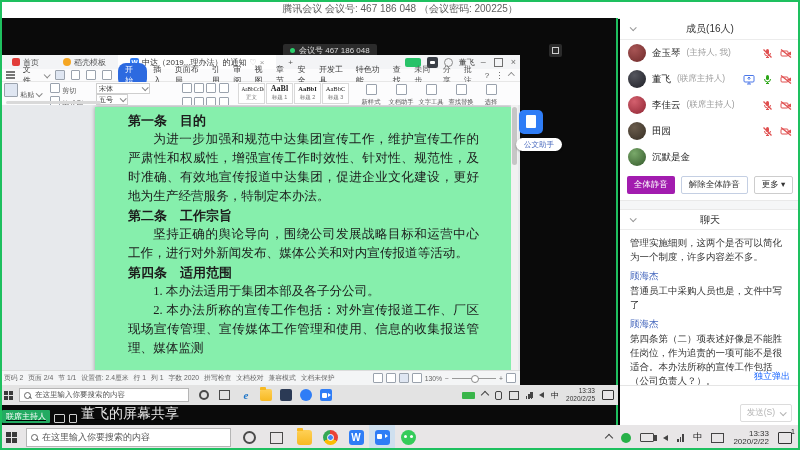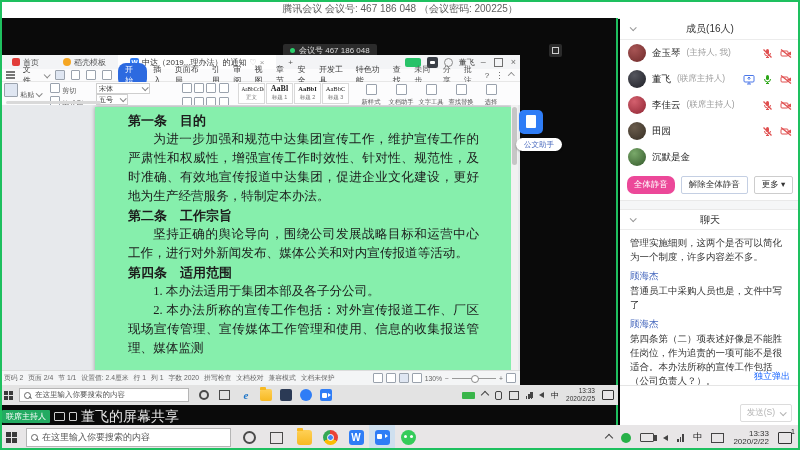--- a/index.html
+++ b/index.html
@@ -104,21 +104,21 @@
   .meeti::before{content:"";position:absolute;right:1.5px;top:4px;border-left:3px solid #fff;border-top:2.5px solid transparent;border-bottom:2.5px solid transparent;}
   .up{width:5px;height:5px;border-left:1.5px solid #444;border-top:1.5px solid #444;transform:rotate(45deg);}
   .battgreen{width:13px;height:7px;background:#39b54a;border-radius:1px;}
   .trayrect{width:8px;height:7px;border:1px solid #444;}
   .bars{display:flex;align-items:flex-end;gap:1px;}
   .bars i{width:1.5px;background:#444;}
   .spk{width:0;height:0;border-top:3px solid transparent;border-bottom:3px solid transparent;border-right:5px solid #444;position:relative;}
   .spk::before{content:"";position:absolute;left:-9px;top:-3px;width:3px;height:6px;background:#444;}
   .timeblk{text-align:right;line-height:8px;color:#333;}
   
-  #ovl{left:2px;top:392px;height:13px;display:flex;align-items:center;gap:4px;}
+  #ovl{left:2px;top:392px;height:13px;display:flex;align-items:flex-end;gap:4px;text-decoration:underline;}
   #ovl .badge{background:#23ab62;color:#fff;font-size:8px;padding:1px 4px;border-radius:1px;}
   #ovl .mini{width:9px;height:7px;border:1px solid #d0d0d0;border-radius:1px;}
   #ovl .t{color:#e3e3e3;font-size:14px;}
   
   #side{left:620px;top:18px;width:180px;height:407px;background:#fff;font-size:10px;color:#333;}
   .shead{height:21px;border-bottom:1px solid #ececec;display:flex;align-items:center;justify-content:center;
     font-size:10px;color:#333;position:relative;}
   .shead .chev{position:absolute;left:10px;border-color:#999;}
   .mrow{height:26px;display:flex;align-items:center;padding:0 8px;gap:6px;position:relative;}
   .avatar{width:18px;height:18px;border-radius:50%;flex:none;}
@@ -128,21 +128,21 @@
   .av3{background:radial-gradient(circle at 35% 30%,#6a5c4c,#362e24);}
   .av4{background:#d6d6d6;position:relative;overflow:hidden;}
   .av4::before{content:"";position:absolute;left:6px;top:4px;width:6px;height:6px;border-radius:50%;background:#fff;}
   .av4::after{content:"";position:absolute;left:2.5px;top:11px;width:13px;height:8px;border-radius:6px 6px 0 0;background:#fff;}
   .av5{background:radial-gradient(circle at 35% 30%,#79a96a,#33582a);}
   .mname{font-size:9.5px;color:#262626;white-space:nowrap;}
   .mrole{font-size:8.5px;color:#9b9b9b;}
   .micons{position:absolute;right:8px;display:flex;gap:7px;align-items:center;}
   .btnrow{height:30px;display:flex;align-items:center;justify-content:center;gap:6px;}
   .btn{height:18px;border-radius:2px;font-size:8.5px;display:flex;align-items:center;padding:0 7px;box-sizing:border-box;}
-  .btn.blue{background:#ec4899;color:#fff;border-radius:7px;}
+  .btn.blue{background:#a21caf;color:#fff;}
   .btn.ghost{background:#fff;border:1px solid #c4cfe3;color:#333;}
   .gap{height:8px;background:#f5f6f7;border-top:1px solid #e9e9e9;border-bottom:1px solid #e9e9e9;}
   #chatbody{padding:6px 10px 0 10px;font-size:9.5px;line-height:14px;color:#333;}
   .sender{color:#4a6bbf;margin:5px 0 1px 0;}
   .sender:empty{display:none;margin:0;}
   #popout{position:absolute;right:10px;top:352px;color:#1664ff;font-size:9px;}
   #chatline{position:absolute;left:0;top:367px;width:180px;border-top:1px solid #e5e5e5;}
   #sendbtn{position:absolute;right:8px;top:386px;border:1px solid #dcdcdc;border-radius:2px;color:#b3b3b3;
     font-size:8.5px;padding:2px 6px;display:flex;gap:5px;align-items:center;background:#fff;}
   

